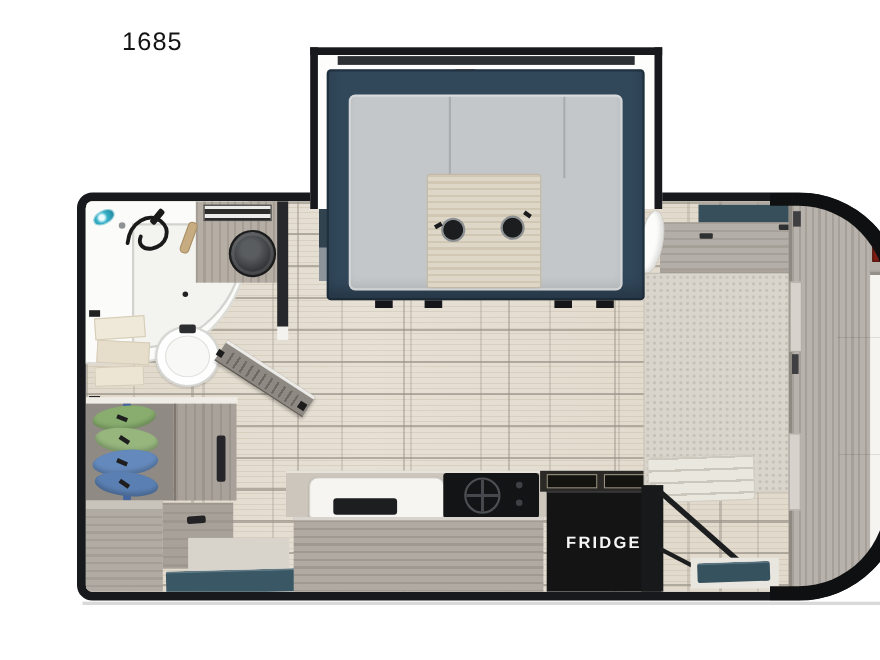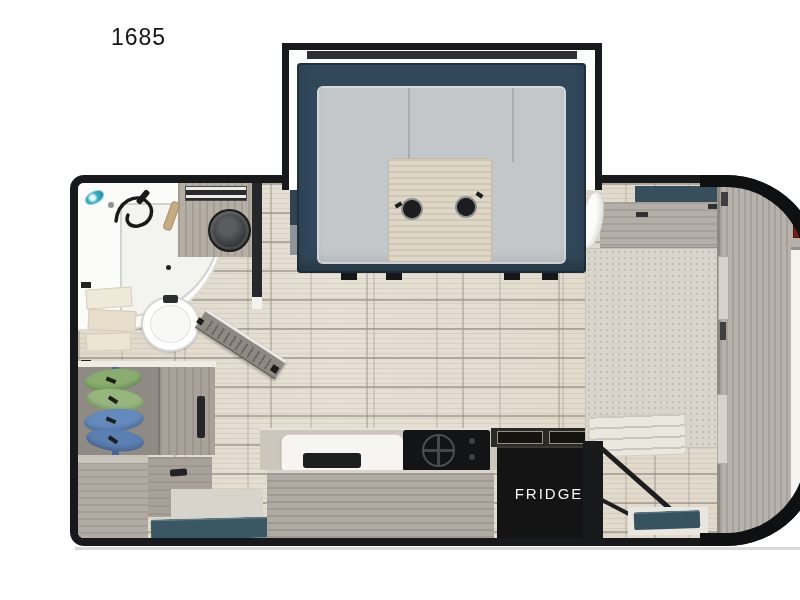--- a/index.html
+++ b/index.html
@@ -114,21 +114,21 @@
   #cooktop-knob2 { left:66px; top:24px; width:6px; height:6px; background:#3d4044; border-radius:50%; }
   #griddle { left:413px; top:245px; width:105px; height:19px; background:#2b2925; }
   .griddle-slot { position:absolute; top:3px; height:13px; background:#131310; border:1px solid #97917f; }
   #griddle-slot1 { left:6px;  width:46px; }
   #griddle-slot2 { left:58px; width:42px; }
   #counter-front { left:189px; top:287px; width:227px; height:68px; background:#b0aaa2;
     background-image:repeating-linear-gradient(180deg, rgba(118,110,100,.28) 0 2px, rgba(0,0,0,0) 2px 7px);
     border-top:3px solid #d8d3cc; }
   #fridge { left:419px; top:263px; width:104px; height:92px; background:#141414; border-top:2px solid #383838;
     display:flex; align-items:center; justify-content:center; }
-  #fridge-label { color:#f5f5f5; font-size:15px; letter-spacing:2px; font-weight:400; }
+  #fridge-label { color:#f5f5f5; font-size:15px; letter-spacing:2px; font-weight:700; }
 
   
   #head-teal { left:557px; top:3px; width:85px; height:17px; background:#374e5b; }
   #headboard { left:522px; top:19px; width:213px; height:48px; background:#b3aea7;
     background-image:repeating-linear-gradient(180deg, rgba(118,110,100,.22) 0 2px, rgba(0,0,0,0) 2px 7px);
     border-bottom:3px solid #948f88; }
   .hinge-mark { position:absolute; width:12px; height:5px; background:#2f3032; border-radius:1px; }
   #hinge-1 { left:36px; top:10px; }
   #hinge-2 { left:108px; top:2px; }
   #curtain { left:504px; top:8px; width:21px; height:58px; background:#fcfcfa; border:1px solid #cfccc6;

